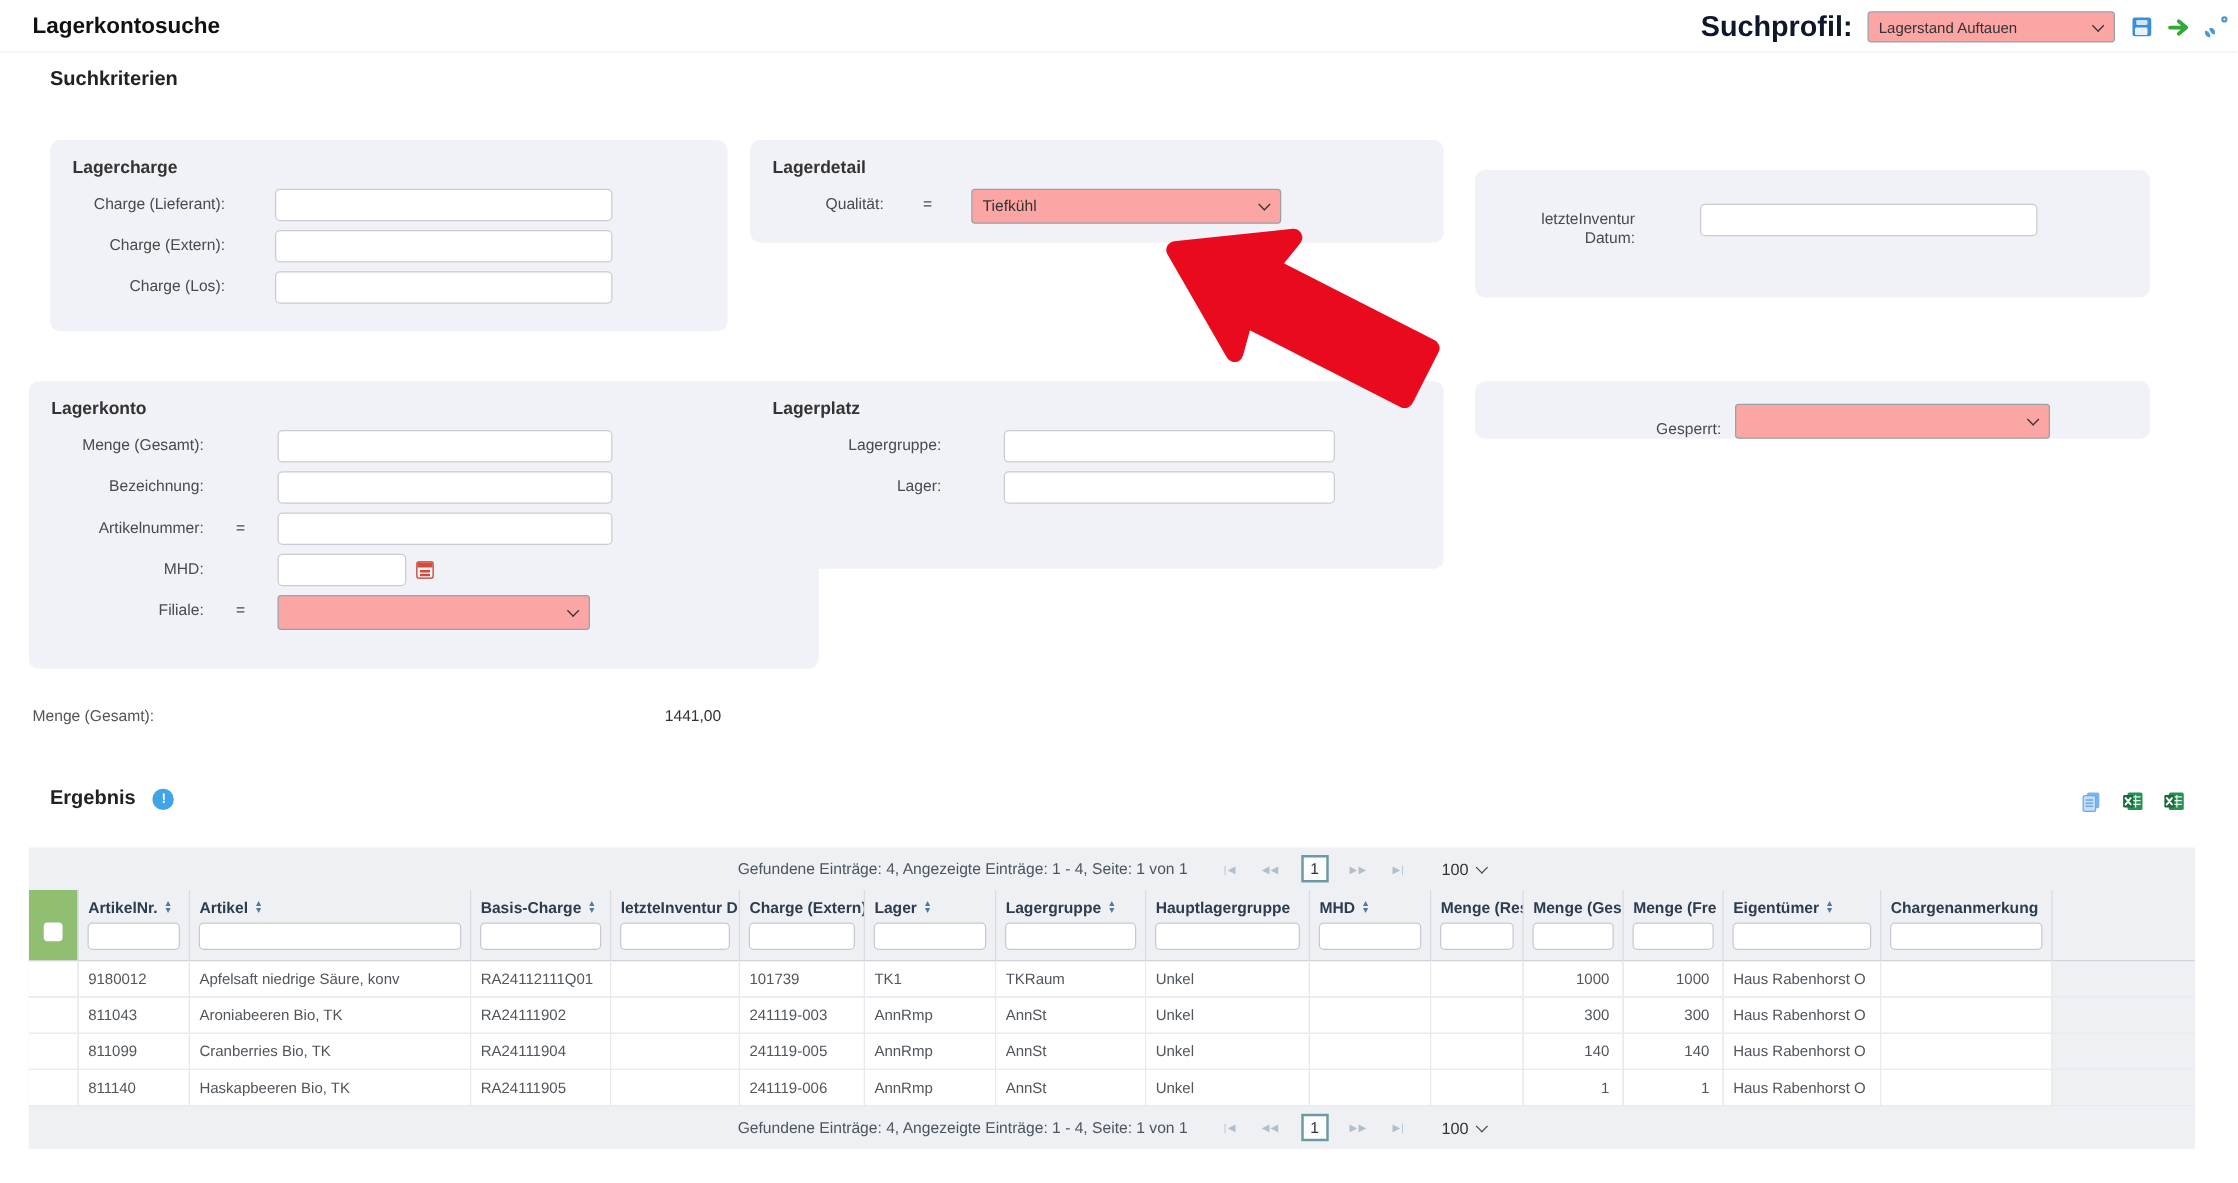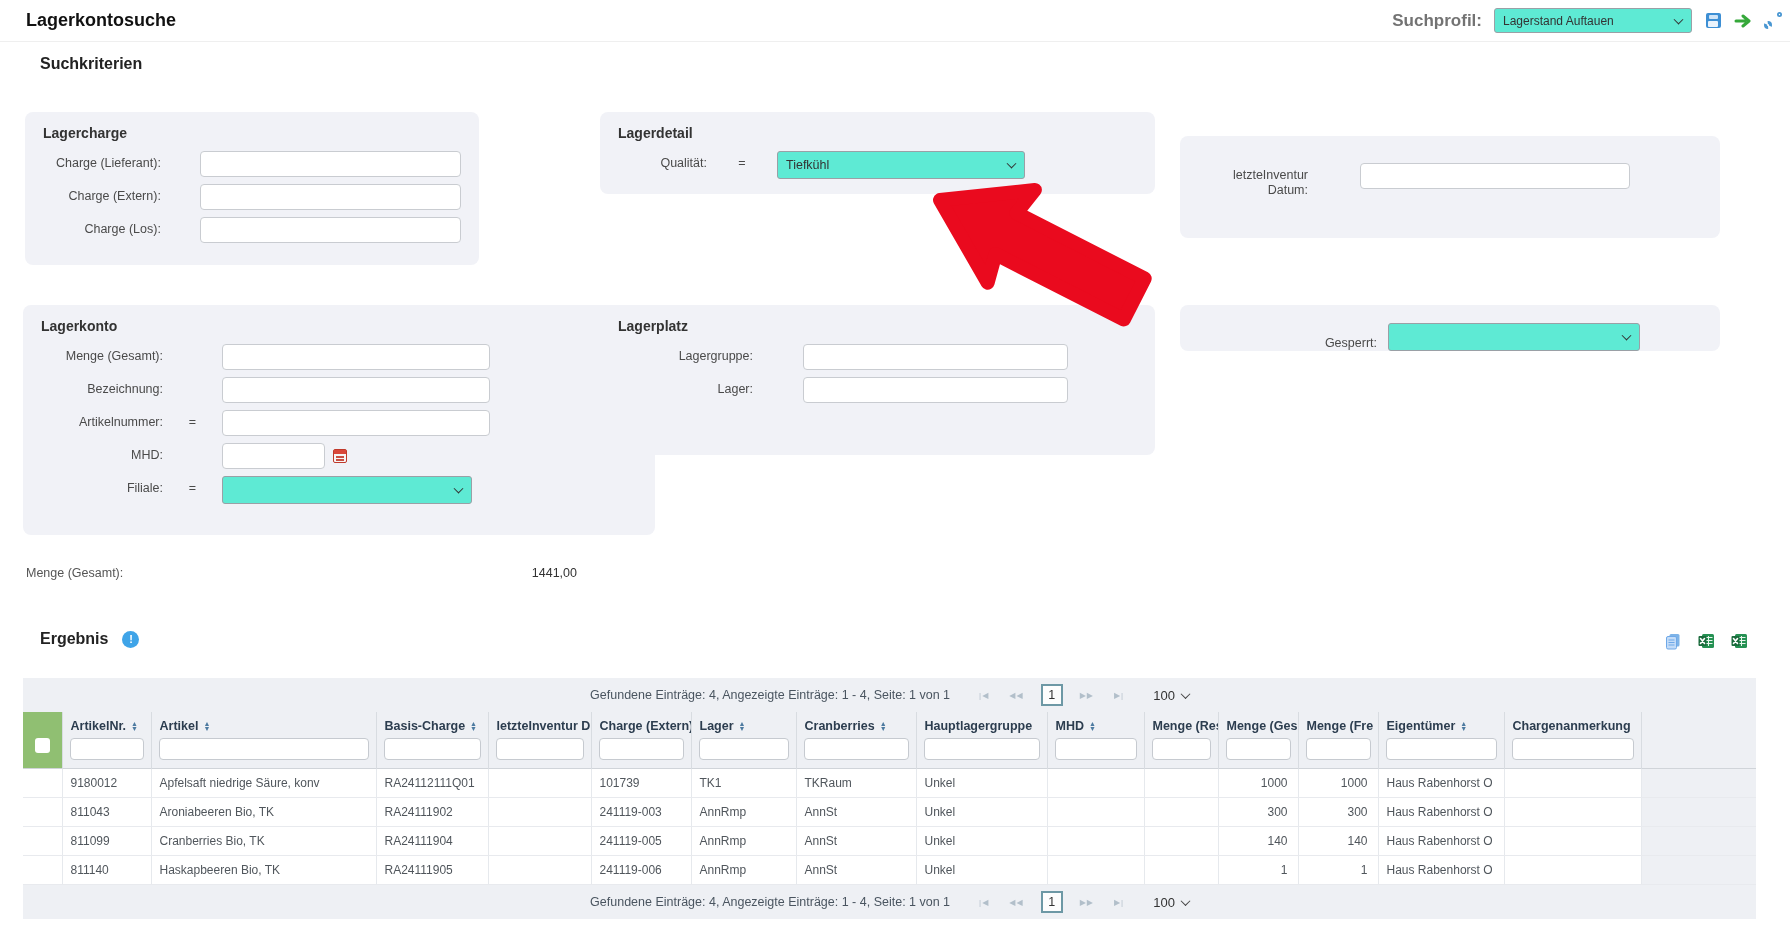--- a/index.html
+++ b/index.html
@@ -4,22 +4,22 @@
 <style>
   * { box-sizing: border-box; margin: 0; padding: 0; }
   html,body { background:#fff; }
   body { font-family: "Liberation Sans", "DejaVu Sans", sans-serif; color:#333; }
   .page { position:relative; width:1790px; height:946px; background:#fff; overflow:hidden; }
 
   
   .topbar { position:absolute; left:0; top:0; width:1790px; height:42px; background:#fff; border-bottom:1px solid #efefef; }
   .page-title { position:absolute; left:26px; top:10px; font-size:18px; font-weight:bold; color:#111; }
   .profile-cluster { position:absolute; right:8px; top:8px; display:flex; align-items:center; gap:12px; }
-  .profile-label { font-size:17px; font-weight:bold; color:#737373; }
-  .selwrap { position:relative; background:#5eead4; border:1px solid #9aa0a6; border-radius:3px; }
+  .profile-label { font-size:23px; font-weight:bold; color:#0f172a; }
+  .selwrap { position:relative; background:#fca5a5; border:1px solid #9aa0a6; border-radius:3px; }
   .selwrap::after { content:""; position:absolute; right:9px; top:50%; width:6px; height:6px; border-right:1.6px solid #333; border-bottom:1.6px solid #333; transform:translateY(-70%) rotate(45deg); pointer-events:none; }
   .selwrap select { appearance:none; -webkit-appearance:none; border:none; background:transparent; width:100%; height:100%; font-family:inherit; font-size:12px; color:#333; padding:0 24px 0 8px; outline:none; }
   .profile-select { width:198px; height:25px; }
   .icon-btn { display:inline-flex; align-items:center; justify-content:center; width:18px; height:18px; cursor:pointer; }
 
   .floppy { position:relative; width:15px; height:15px; background:#3d8fd4; border-radius:2px; }
   .floppy::before { content:""; position:absolute; left:3px; top:1.5px; width:9px; height:4px; background:#cfe4f7; border-radius:1px; }
   .floppy::after { content:""; position:absolute; left:2.5px; bottom:1.5px; width:10px; height:6px; background:#eaf3fc; border-radius:1px; }
 
   .gears { position:relative; width:18px; height:18px; }
@@ -32,21 +32,21 @@
   
   .panel { position:absolute; background:#f1f2f7; border-radius:8px; padding:13px 18px; }
   .panel-title { font-size:14px; font-weight:bold; color:#333; margin-bottom:10px; }
   .frow { display:flex; align-items:flex-start; margin-bottom:7px; }
   .flabel { text-align:right; font-size:12.5px; color:#4a4a4a; line-height:1.2; padding-top:5px; }
   .fop { text-align:center; font-size:12.5px; color:#4a4a4a; padding-top:5px; }
   .tin { height:26px; background:#fff; border:1px solid #c9ccd1; border-radius:4px; font-family:inherit; font-size:12.5px; padding:0 8px; outline:none; color:#333; }
   .form-select { height:28px; border-color:#9aa0a6; }
   .form-select select { font-size:12.5px; }
 
-  .p-lagercharge { left:25px; top:112px; width:454px; height:153px; }
+  .p-lagercharge { left:40px; top:112px; width:542px; height:153px; }
   .p-lagercharge .flabel { width:122px; } .p-lagercharge .fop { width:40px; }
   .p-lagercharge .tin { width:270px; }
 
   .p-lagerdetail { left:600px; top:112px; width:555px; height:82px; }
   .p-lagerdetail .flabel { width:89px; } .p-lagerdetail .fop { width:70px; }
 
   .p-inventur { left:1180px; top:112px; width:540px; height:102px;margin-top:24px; }
   .p-inventur .flabel { width:110px; } .p-inventur .fop { width:52px; }
   .p-inventur .tin { width:270px; }
 
@@ -353,21 +353,21 @@
             <th>
               <div class="th-top">
                 <span>Lager</span>
                 <span class="sort-icon">▲
 ▼</span>
               </div>
               <input class="filter-input" style="">
             </th>
             <th>
               <div class="th-top">
-                <span>Cranberries</span>
+                <span>Lagergruppe</span>
                 <span class="sort-icon">▲
 ▼</span>
               </div>
               <input class="filter-input" style="">
             </th>
             <th>
               <div class="th-top">
                 <span>Hauptlagergruppe</span>
               </div>
               <input class="filter-input" style="">

